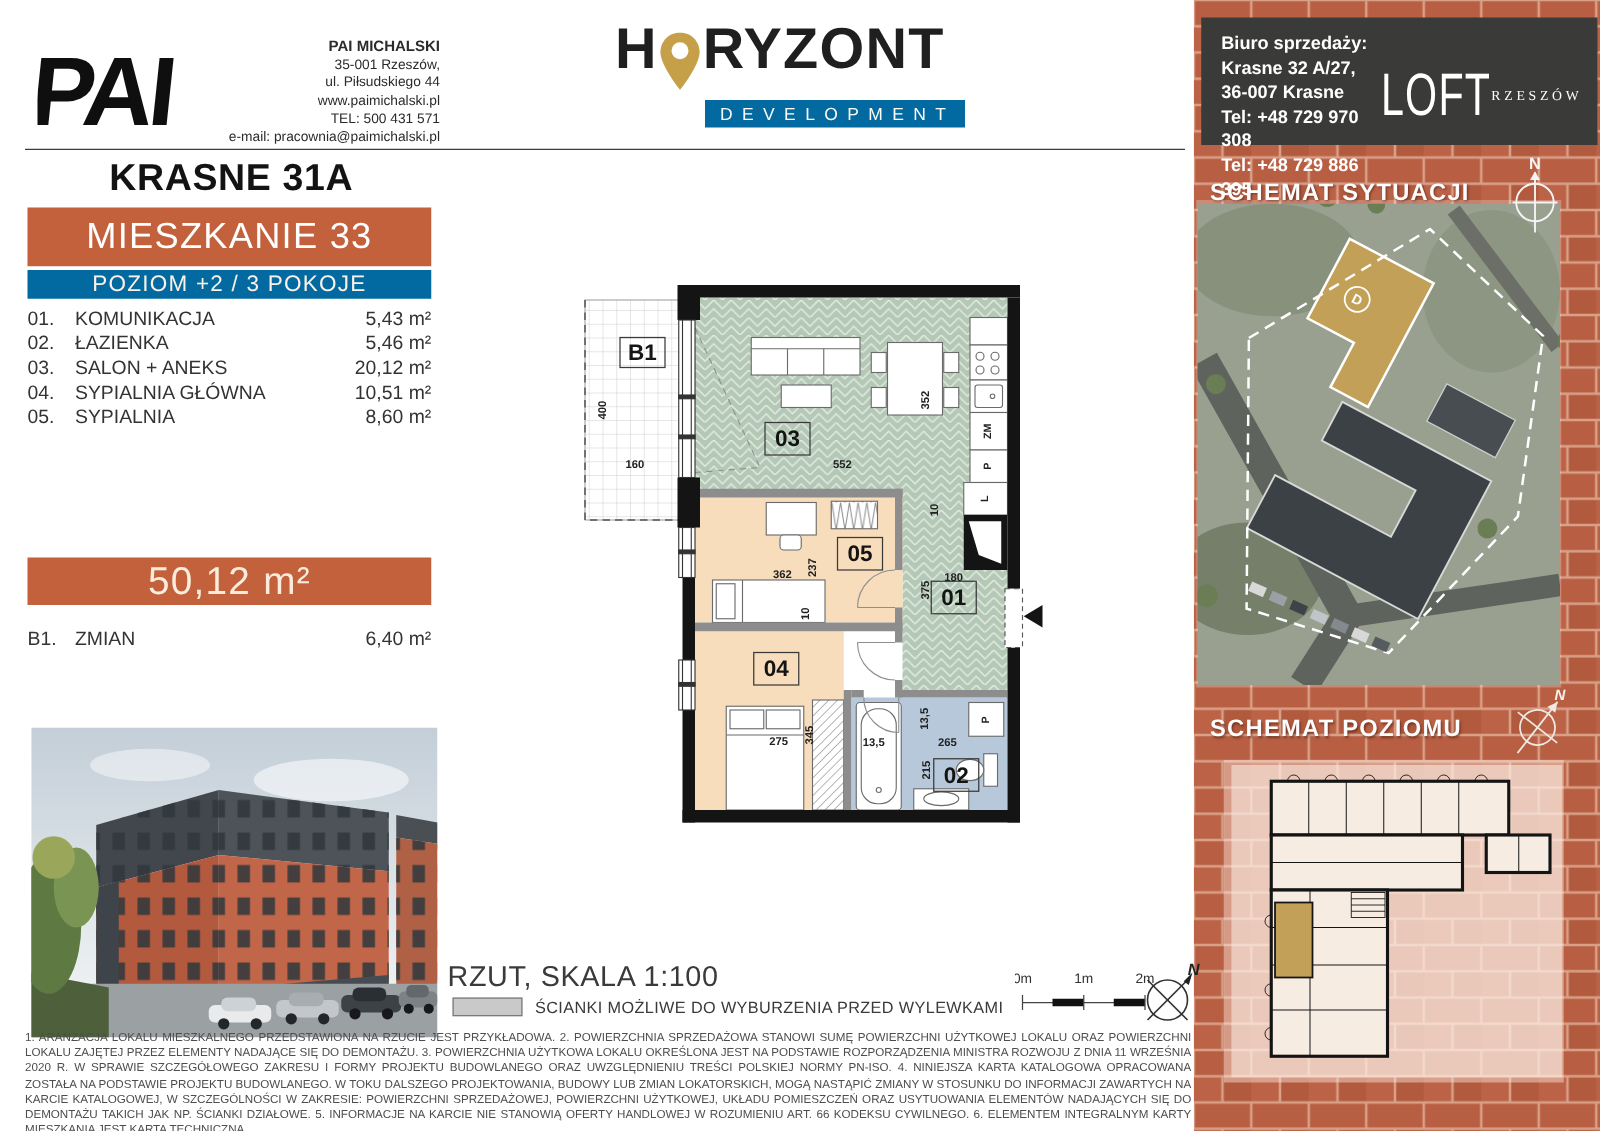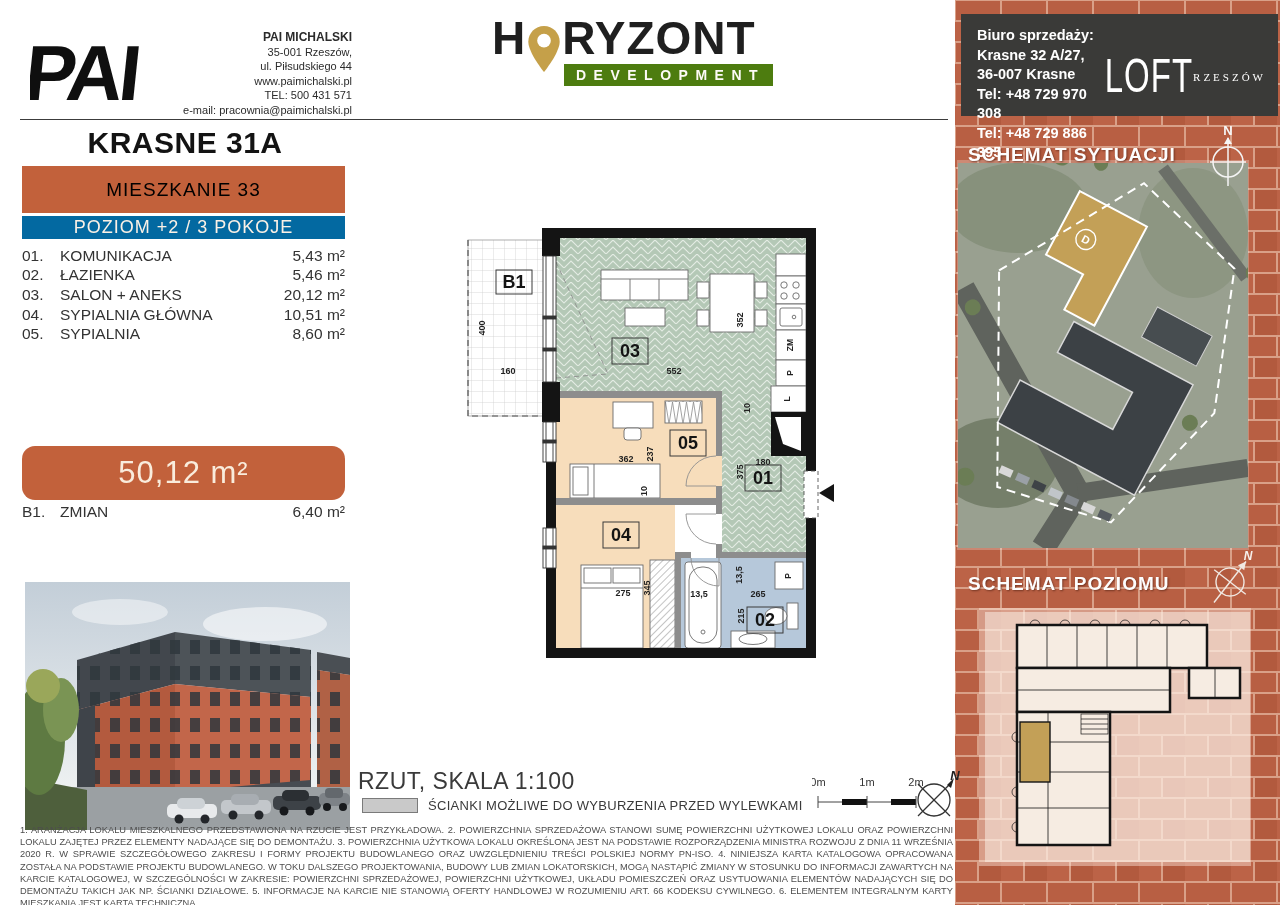--- a/index.html
+++ b/index.html
@@ -10,43 +10,43 @@
   
   #pai-logo{left:30px;top:26px;width:130px;height:92px;}
   #architect-block{left:130px;top:30px;width:222px;text-align:right;font-size:11px;line-height:14.5px;color:#2b2b2b;}
   #architect-block .b{font-weight:bold;font-size:12px;}
   #header-rule{left:20px;top:119px;width:928px;height:1px;background:#3c3c3c;}
 
   #nh-logo{left:492px;top:16px;width:300px;}
   .nh-nowy{color:#c5a049;font-size:23px;font-weight:bold;letter-spacing:13px;margin-left:4px;}
   .nh-main{display:flex;align-items:flex-end;color:#1f1f1f;font-size:46px;font-weight:bold;letter-spacing:1px;line-height:44px;}
   .nh-pin{margin:0 2px -12px 2px;}
-  .nh-dev{margin-top:4px;margin-left:72px;background:#4d7c0f;color:#fdfbf6;font-size:14px;font-weight:bold;
+  .nh-dev{margin-top:20px;margin-left:72px;background:#0369a1;color:#fdfbf6;font-size:14px;font-weight:normal;
           letter-spacing:7.5px;padding:3px 8px 3px 12px;width:fit-content;}
 
   #sales-box{left:961px;top:14px;width:291px;height:82px;background:#3a3a38;color:#fff;
              padding:12px 10px 8px 16px;display:flex;justify-content:space-between;}
   #sales-box .lines{font-size:14.5px;font-weight:bold;line-height:19.5px;}
   .loft{display:flex;align-items:center;margin-right:2px;margin-top:4px;}
   .loft-word{font-size:33px;line-height:30px;font-weight:400;letter-spacing:1px;transform:scaleY(1.45);transform-origin:top;}
   .loft-city{margin-top:16px;font-family:"Liberation Serif",serif;font-size:11px;letter-spacing:3px;}
 
   
   #building-title{left:20px;top:126px;width:330px;text-align:center;font-size:30px;font-weight:800;color:#131313;letter-spacing:0.5px;}
   #apt-box{left:22px;top:166px;width:323px;height:47px;background:#c2613b;display:flex;align-items:center;justify-content:center;
-           color:#000000;font-size:19px;letter-spacing:1px;}
+           color:#ffffff;font-size:29px;letter-spacing:1px;}
   #level-box{left:22px;top:216px;width:323px;height:23px;background:#0369a1;display:flex;align-items:center;justify-content:center;
              color:#fbf1e6;font-size:18px;letter-spacing:1px;}
   #room-list{left:22px;top:246px;width:323px;font-size:15.5px;color:#333;}
   .room-row{display:flex;height:19.6px;align-items:center;}
   .room-no{width:38px;}
   .room-name{flex:1;}
   .room-area{}
-  #area-box{left:22px;top:446px;width:323px;height:54px;background:#c2613b;display:flex;align-items:center;justify-content:center;
-            color:#f9ecdc;font-size:31px;letter-spacing:1px;border-radius:13px;}
+  #area-box{left:22px;top:446px;width:323px;height:38px;background:#c2613b;display:flex;align-items:center;justify-content:center;
+            color:#f9ecdc;font-size:31px;letter-spacing:1px;}
   #balcony-row{left:22px;top:503px;width:323px;font-size:15.5px;color:#333;display:flex;}
   #balcony-row .room-no{width:38px;}
   #building-photo{left:25px;top:582px;width:325px;height:248px;}
 
   
   #plan-title{left:358px;top:768px;font-size:23px;color:#3a3a3a;letter-spacing:0.5px;}
   #plan-legend{left:362px;top:798px;display:flex;align-items:flex-start;}
   #legend-swatch{width:54px;height:13px;background:#c9c9c9;border:1px solid #7a7a7a;margin-right:10px;}
   #legend-text{font-size:13px;color:#3a3a3a;letter-spacing:0.3px;}
 

